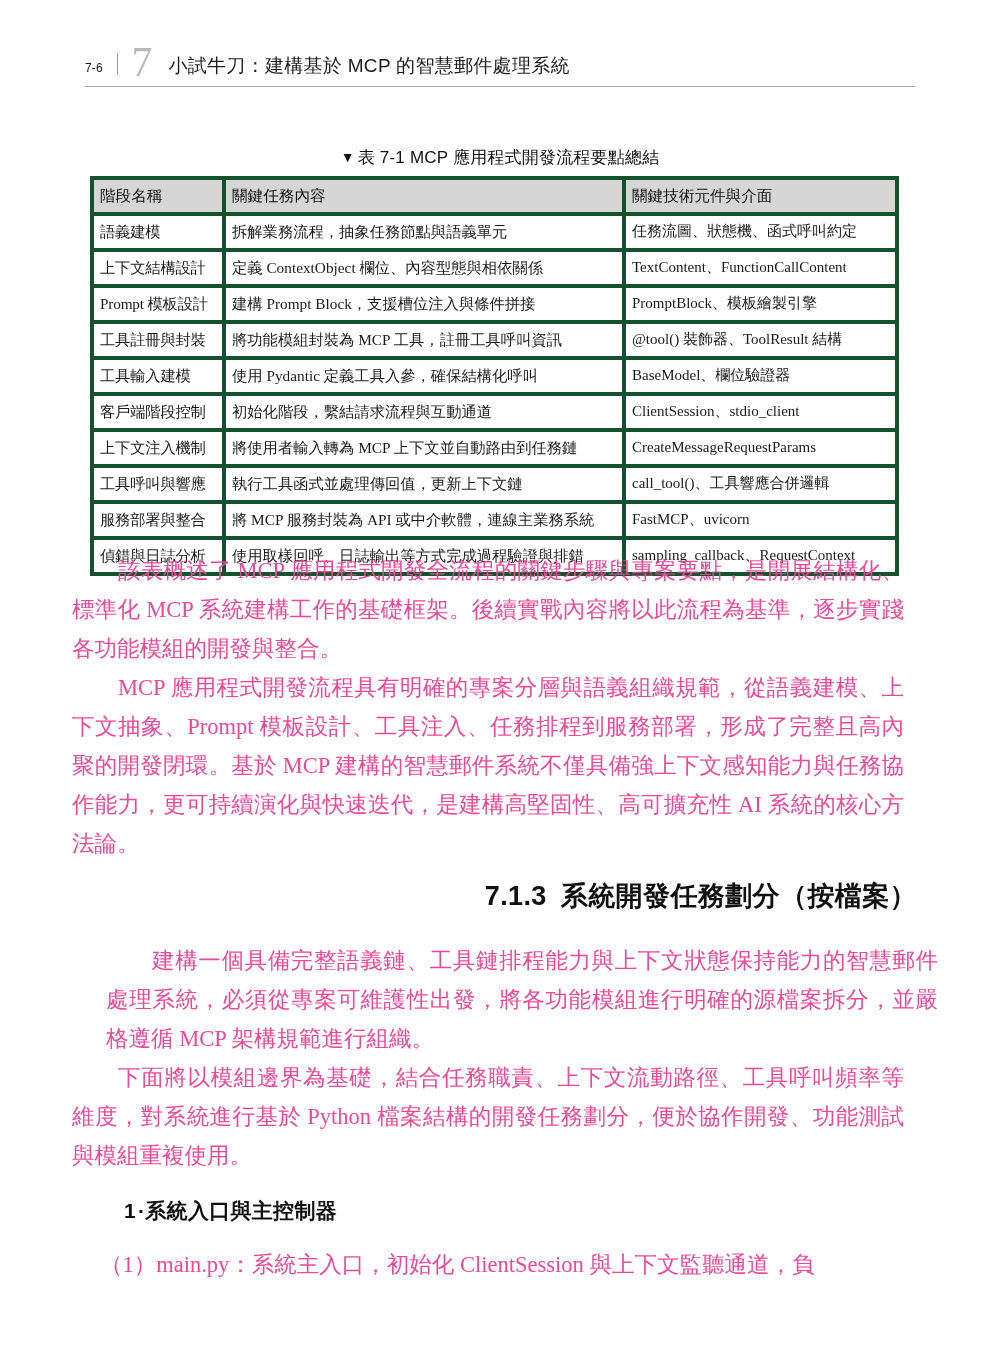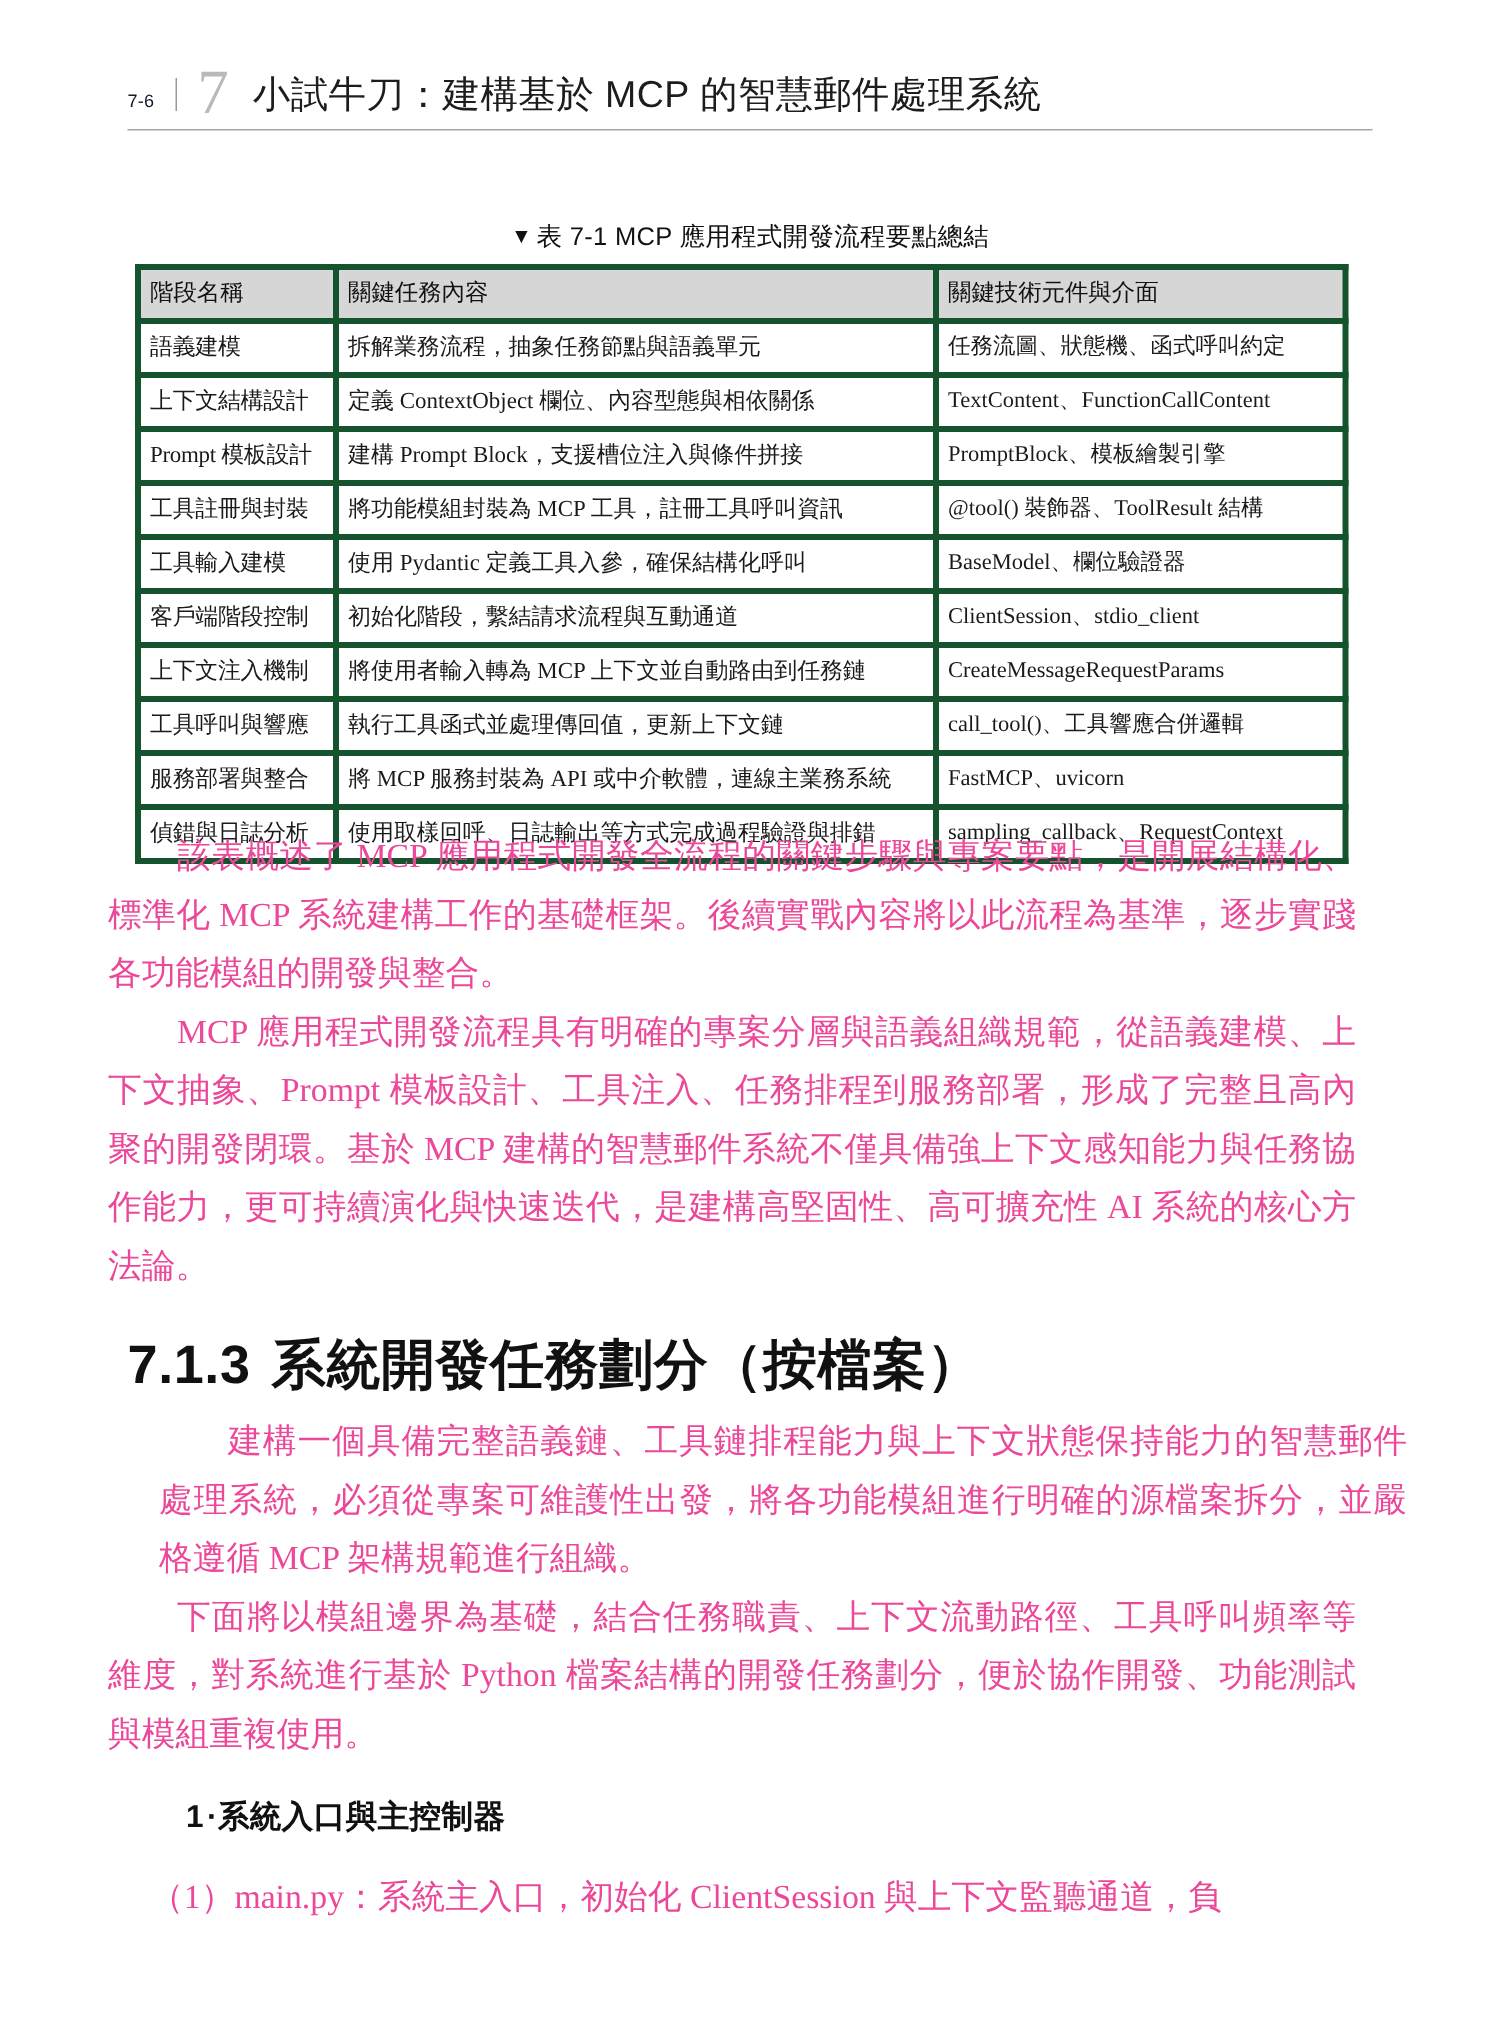--- a/index.html
+++ b/index.html
@@ -52,21 +52,21 @@
     font-family: "Liberation Serif", "DejaVu Serif", serif;
     font-size: 42px;
     font-weight: 300;
     color: #b9b9b9;
     line-height: 0.8;
     position: relative;
     top: 4px;
   }
   .rh-title {
     font-family: "Liberation Sans", "DejaVu Sans", sans-serif;
-    font-size: 25px;
+    font-size: 19px;
     color: #1d1d1d;
     margin-left: 16px;
     letter-spacing: 0.3px;
   }
   .head-rule {
     position: absolute;
     left: 85px;
     top: 86px;
     width: 830px;
     height: 1.4px;
@@ -155,24 +155,25 @@
   #para-4 { top: 1035px; }
   #para-5 { top: 1222px; text-indent: 28px; }
 
   
   .section-heading {
     position: absolute;
     left: 85px;
     top: 856px;
     width: 832px;
     font-family: "Liberation Sans", "DejaVu Sans", sans-serif;
-    font-size: 36px;
+    font-size: 27px;
     font-weight: bold;
     color: #111;
     letter-spacing: 0.4px;
+    text-align: right;
   }
   .sh-num { margin-right: 14px; }
 
   
   .sub-heading {
     position: absolute;
     left: 124px;
     top: 1176px;
     width: 790px;
     font-family: "Liberation Sans", "DejaVu Sans", sans-serif;

